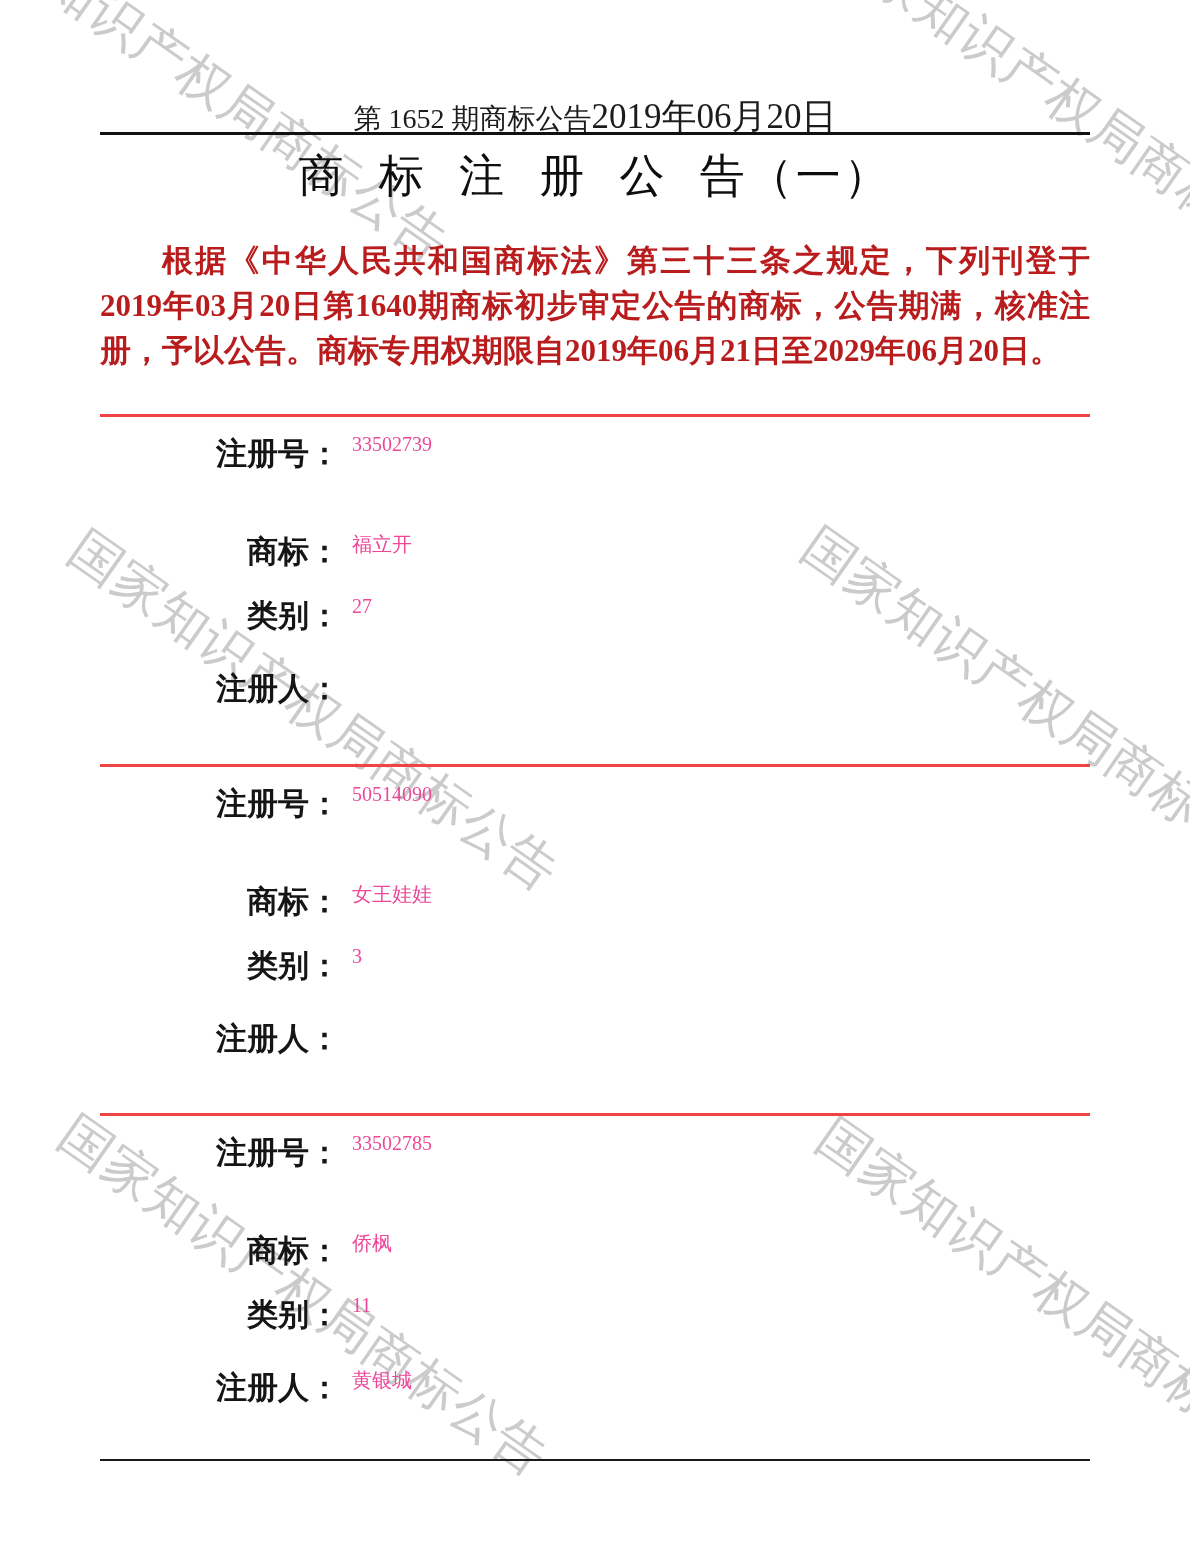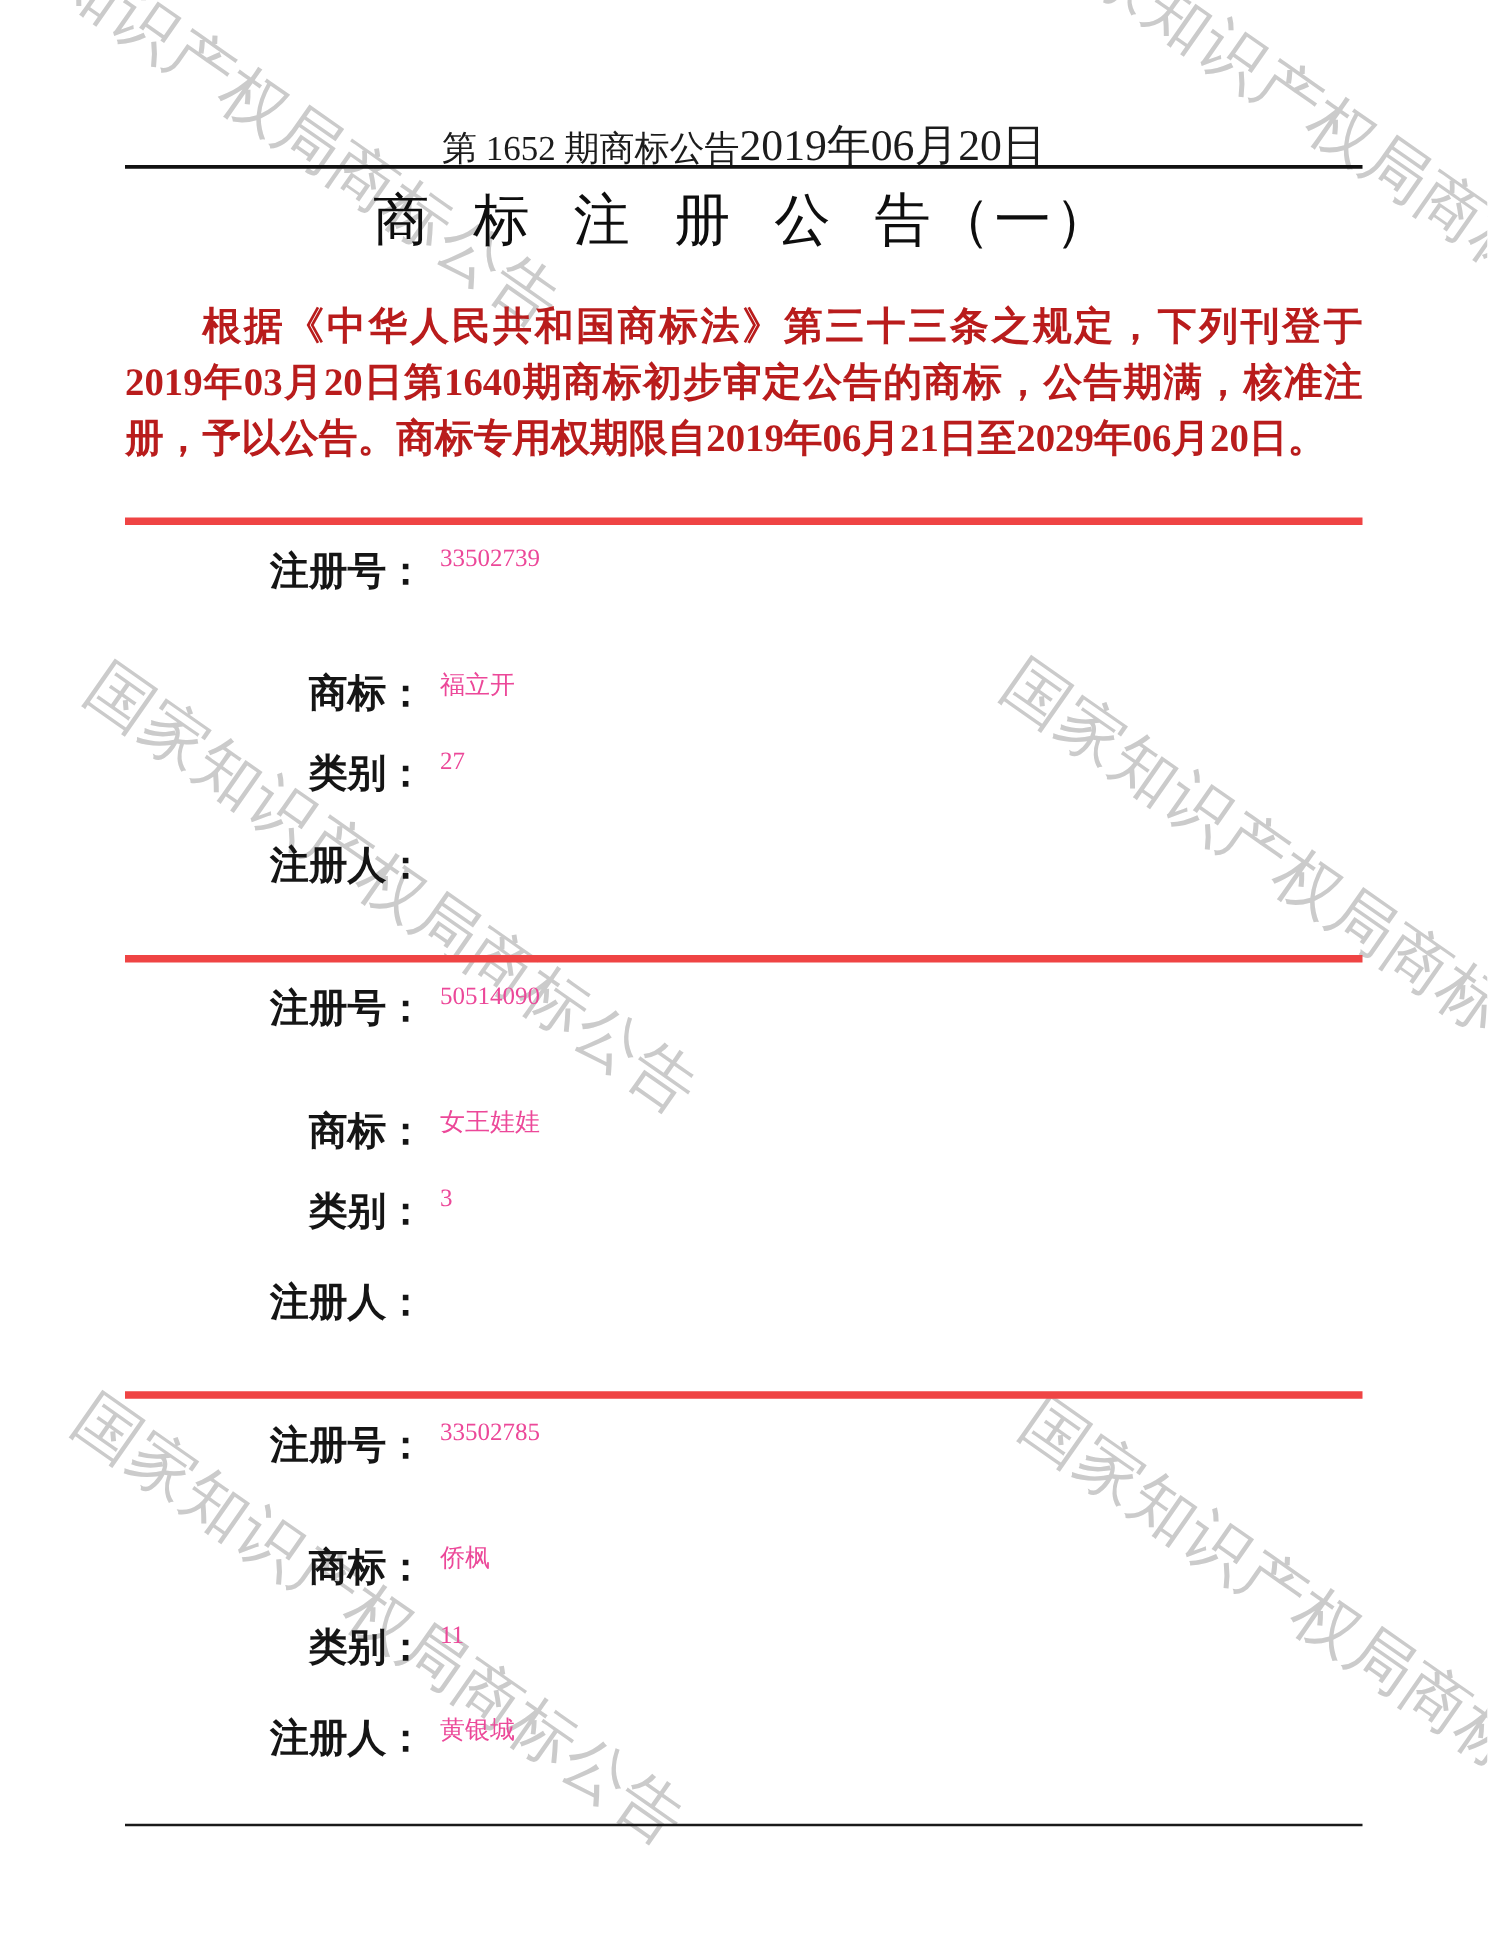--- a/index.html
+++ b/index.html
@@ -78,21 +78,21 @@
       text-align: justify;
       text-indent: 62px;
       color: #b91c1c;
     }
     
     .record {
       position: absolute;
       left: 100px;
       width: 990px;
       height: 349px;
-      border-top: 6px solid #ef4444;
+      border-top: 3px solid #ef4444;
     }
     .record-1 { top: 414px; }
     .record-2 { top: 764px; }
     .record-3 { top: 1113px; }
     .row { position: absolute; left: 0; right: 0; height: 44px; }
     .row-1 { top: 16px; }
     .row-2 { top: 114px; }
     .row-3 { top: 178px; }
     .row-4 { top: 251px; }
     .flabel {

